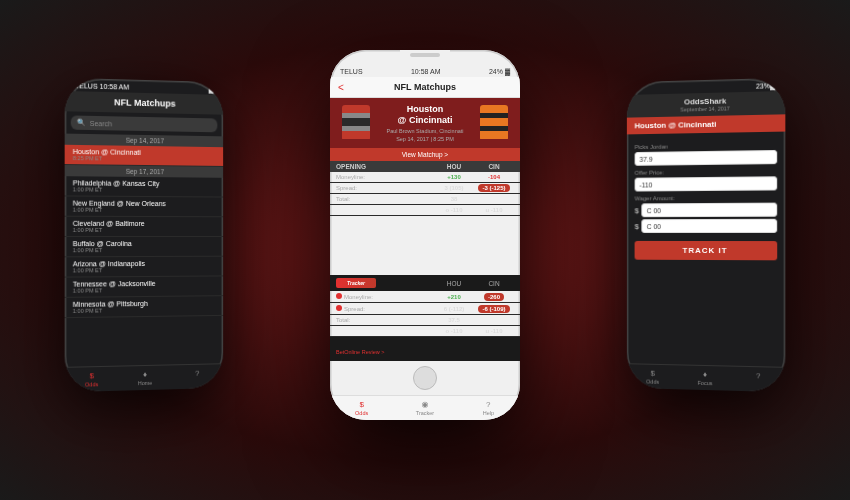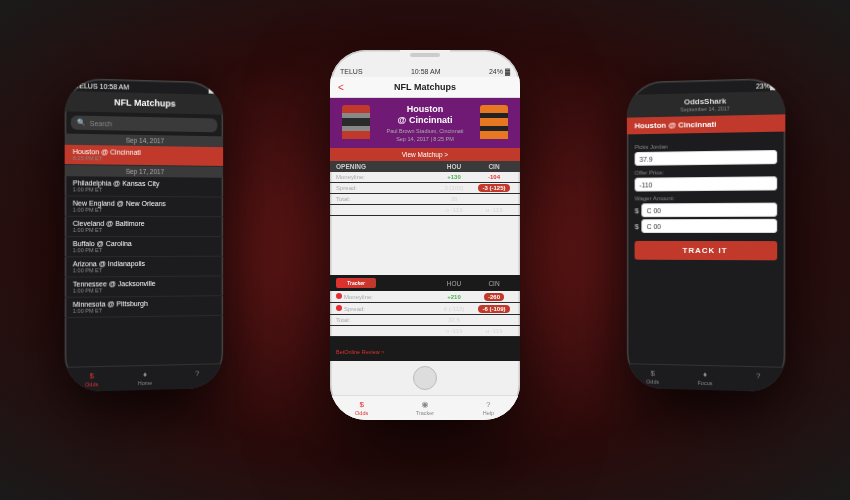--- a/index.html
+++ b/index.html
@@ -198,21 +198,21 @@
       padding: 4px 2px;
     }
 
     .nav-icon { font-size: 8px; color: #888; }
     .nav-label { font-size: 5.5px; color: #888; margin-top: 1px; }
     .nav-item.active .nav-icon,
     .nav-item.active .nav-label { color: #e03030; }
 
     
     .matchup-hero {
-      background: #701a75;
+      background: #7f1d1d;
       display: flex;
       align-items: center;
       padding: 6px 12px;
       flex-shrink: 0;
     }
 
     .team-colors-left {
       width: 28px;
       height: 36px;
       border-radius: 3px;

